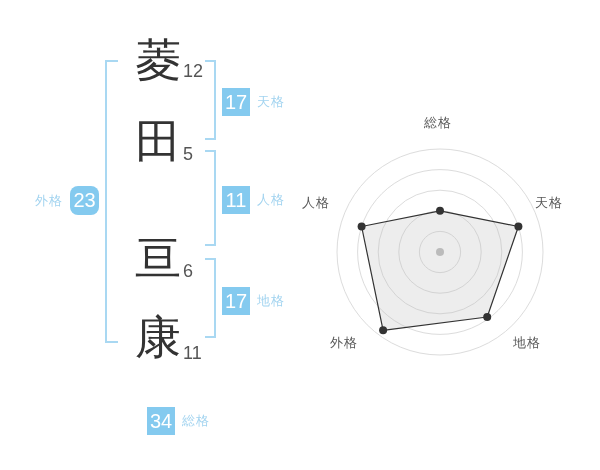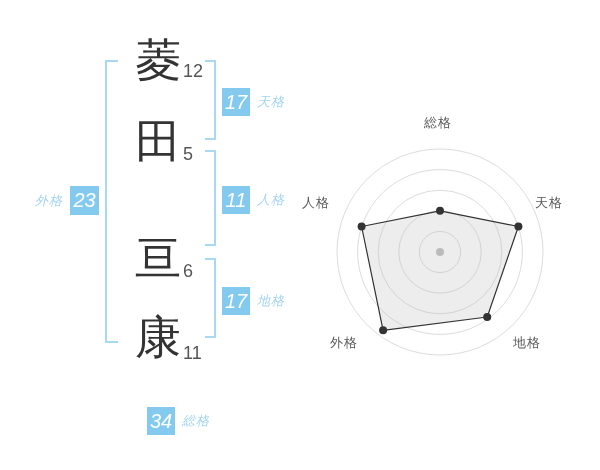--- a/index.html
+++ b/index.html
@@ -26,29 +26,29 @@
   .bracket-chikaku{top:258px;height:80px;}
 
   
   .kanji{position:absolute;left:134px;width:48px;text-align:center;
     font-size:46px;line-height:1;color:var(--kanji);}
   .k0{top:37px;} .k1{top:118px;} .k2{top:235px;} .k3{top:314px;}
   .stroke-num{position:absolute;left:183px;font-size:18px;color:var(--stroke-num);}
   .s0{top:61px;} .s1{top:144px;} .s2{top:261px;} .s3{top:343px;}
 
   
-  .score-row{position:absolute;display:flex;align-items:center;gap:7px;font-style:italic;}
+  .score-row{position:absolute;display:flex;align-items:center;gap:7px;}
   .score-box{width:28px;height:28px;background:var(--accent);color:#fff;
     font-size:20px;display:flex;align-items:center;justify-content:center;flex:0 0 auto;}
   .score-label{font-size:13px;color:var(--label-blue);letter-spacing:1px;white-space:nowrap;}
   .row-tenkaku{left:222px;top:88px;}
   .row-jinkaku{left:222px;top:186px;}
   .row-chikaku{left:222px;top:287px;}
   .row-gaikaku{left:35px;top:186px;}
-  .row-gaikaku .score-box{width:29px;height:29px;}
+  .row-gaikaku .score-box{width:29px;height:29px;border-radius:8px;}
   .row-soukaku{left:147px;top:407px;}
 
   
   .radar{position:absolute;left:290px;top:102px;width:300px;height:300px;}
   .radar text{font-size:13px;fill:#595959;letter-spacing:1px;}
 </style>
 </head>
 <body>
 
 <div class="stage">

